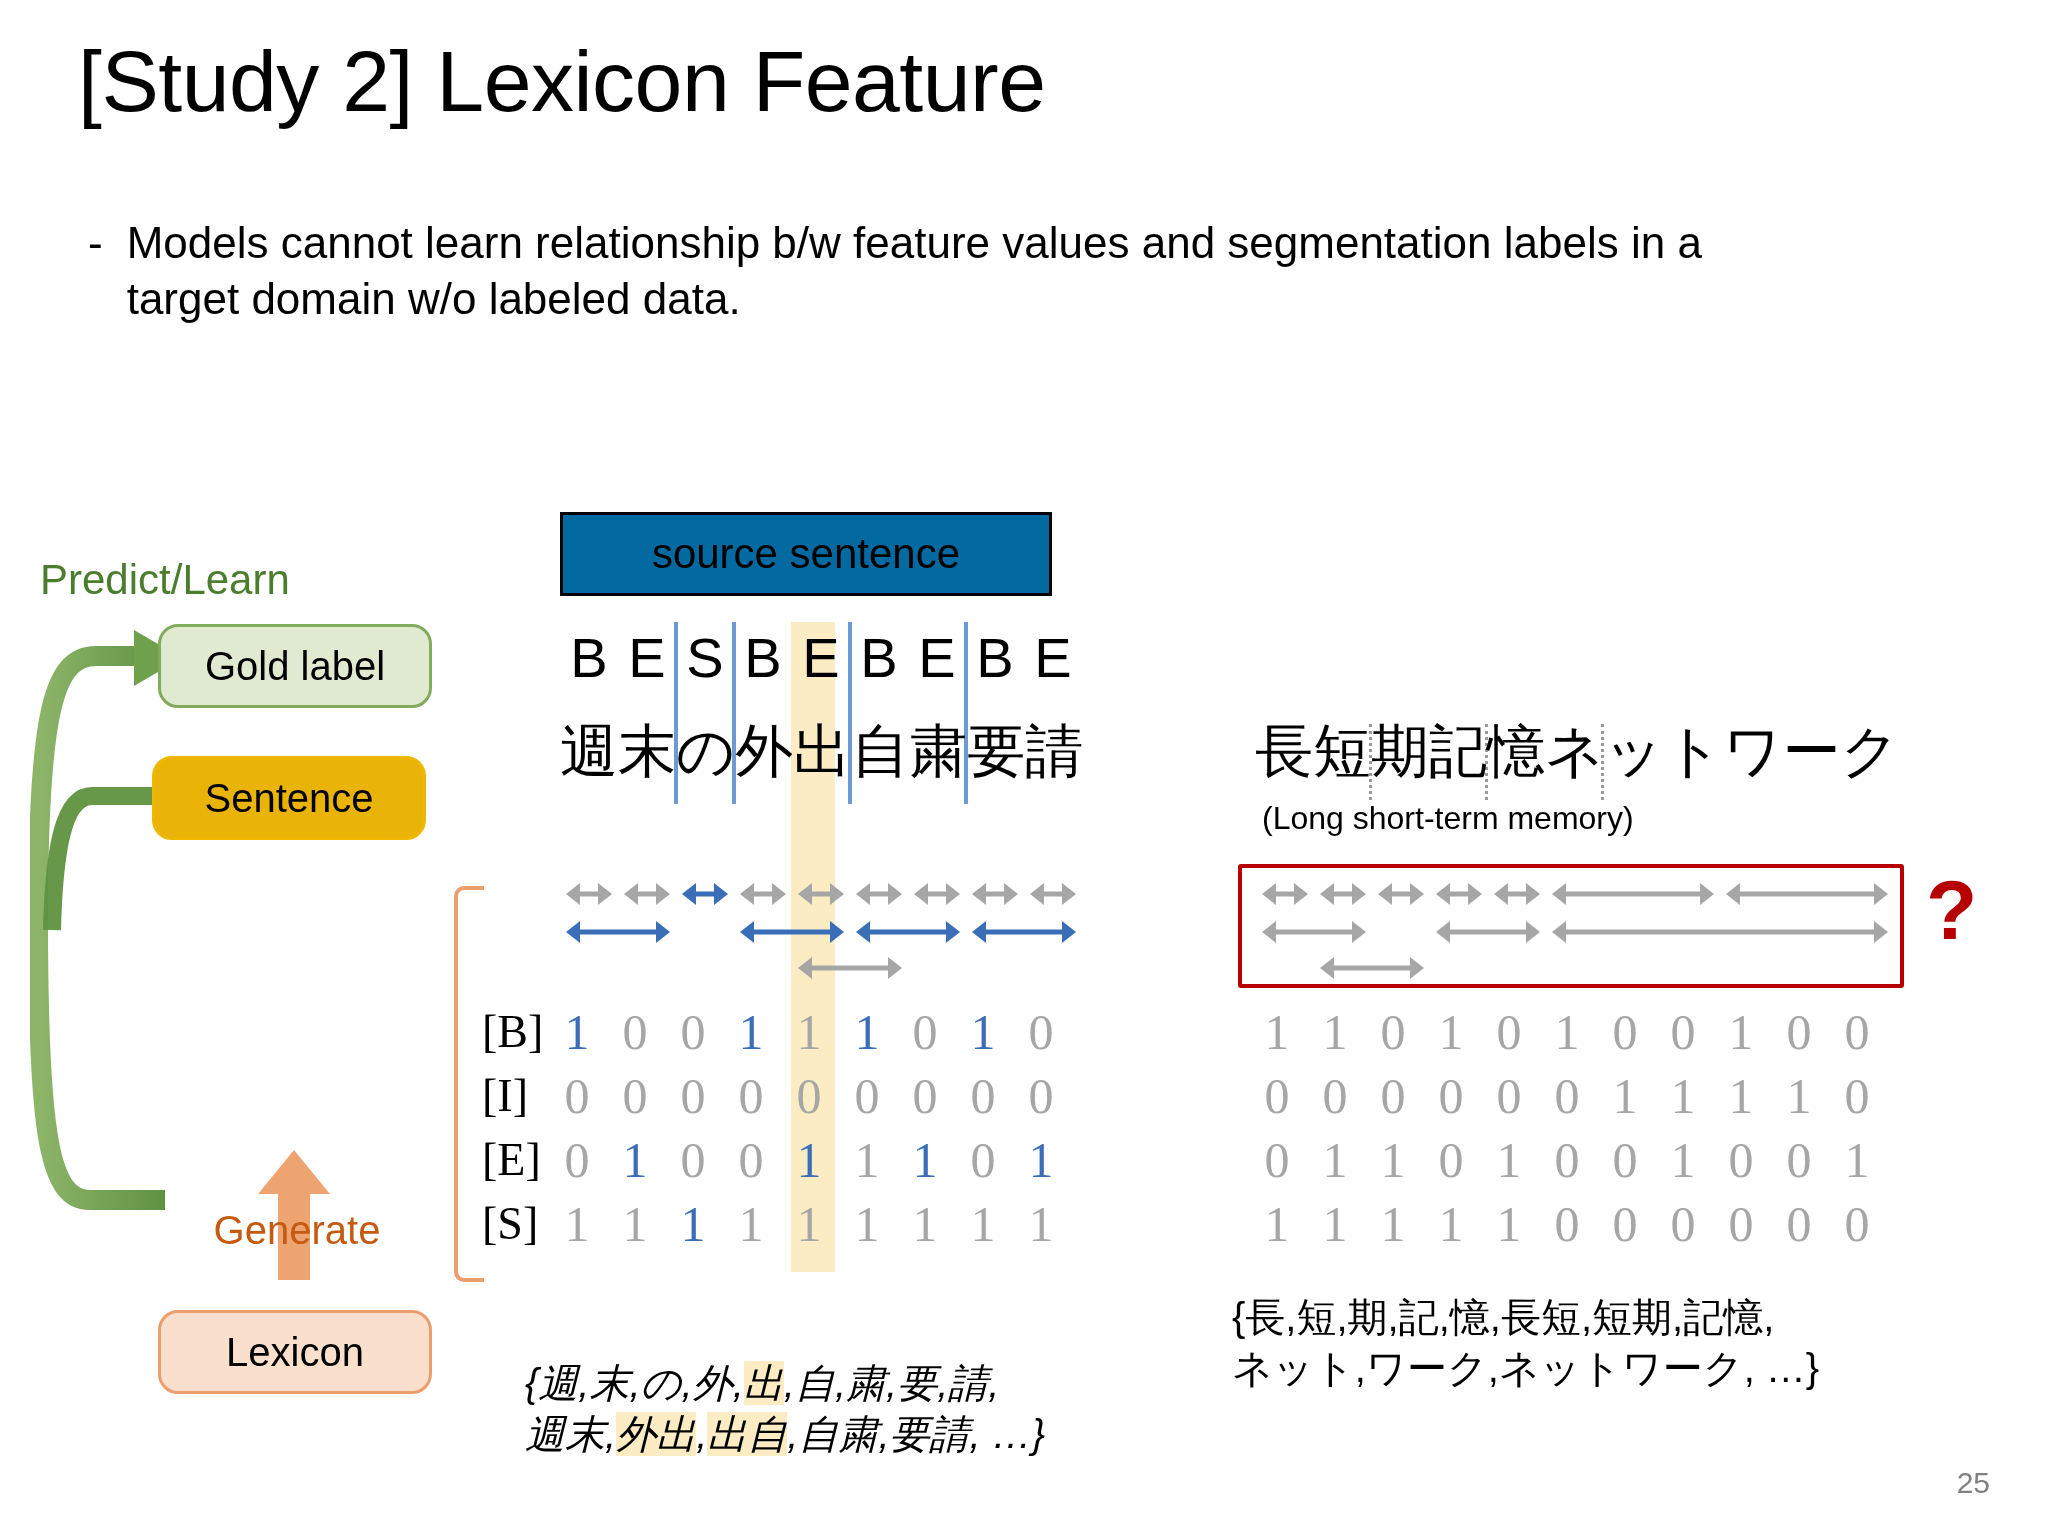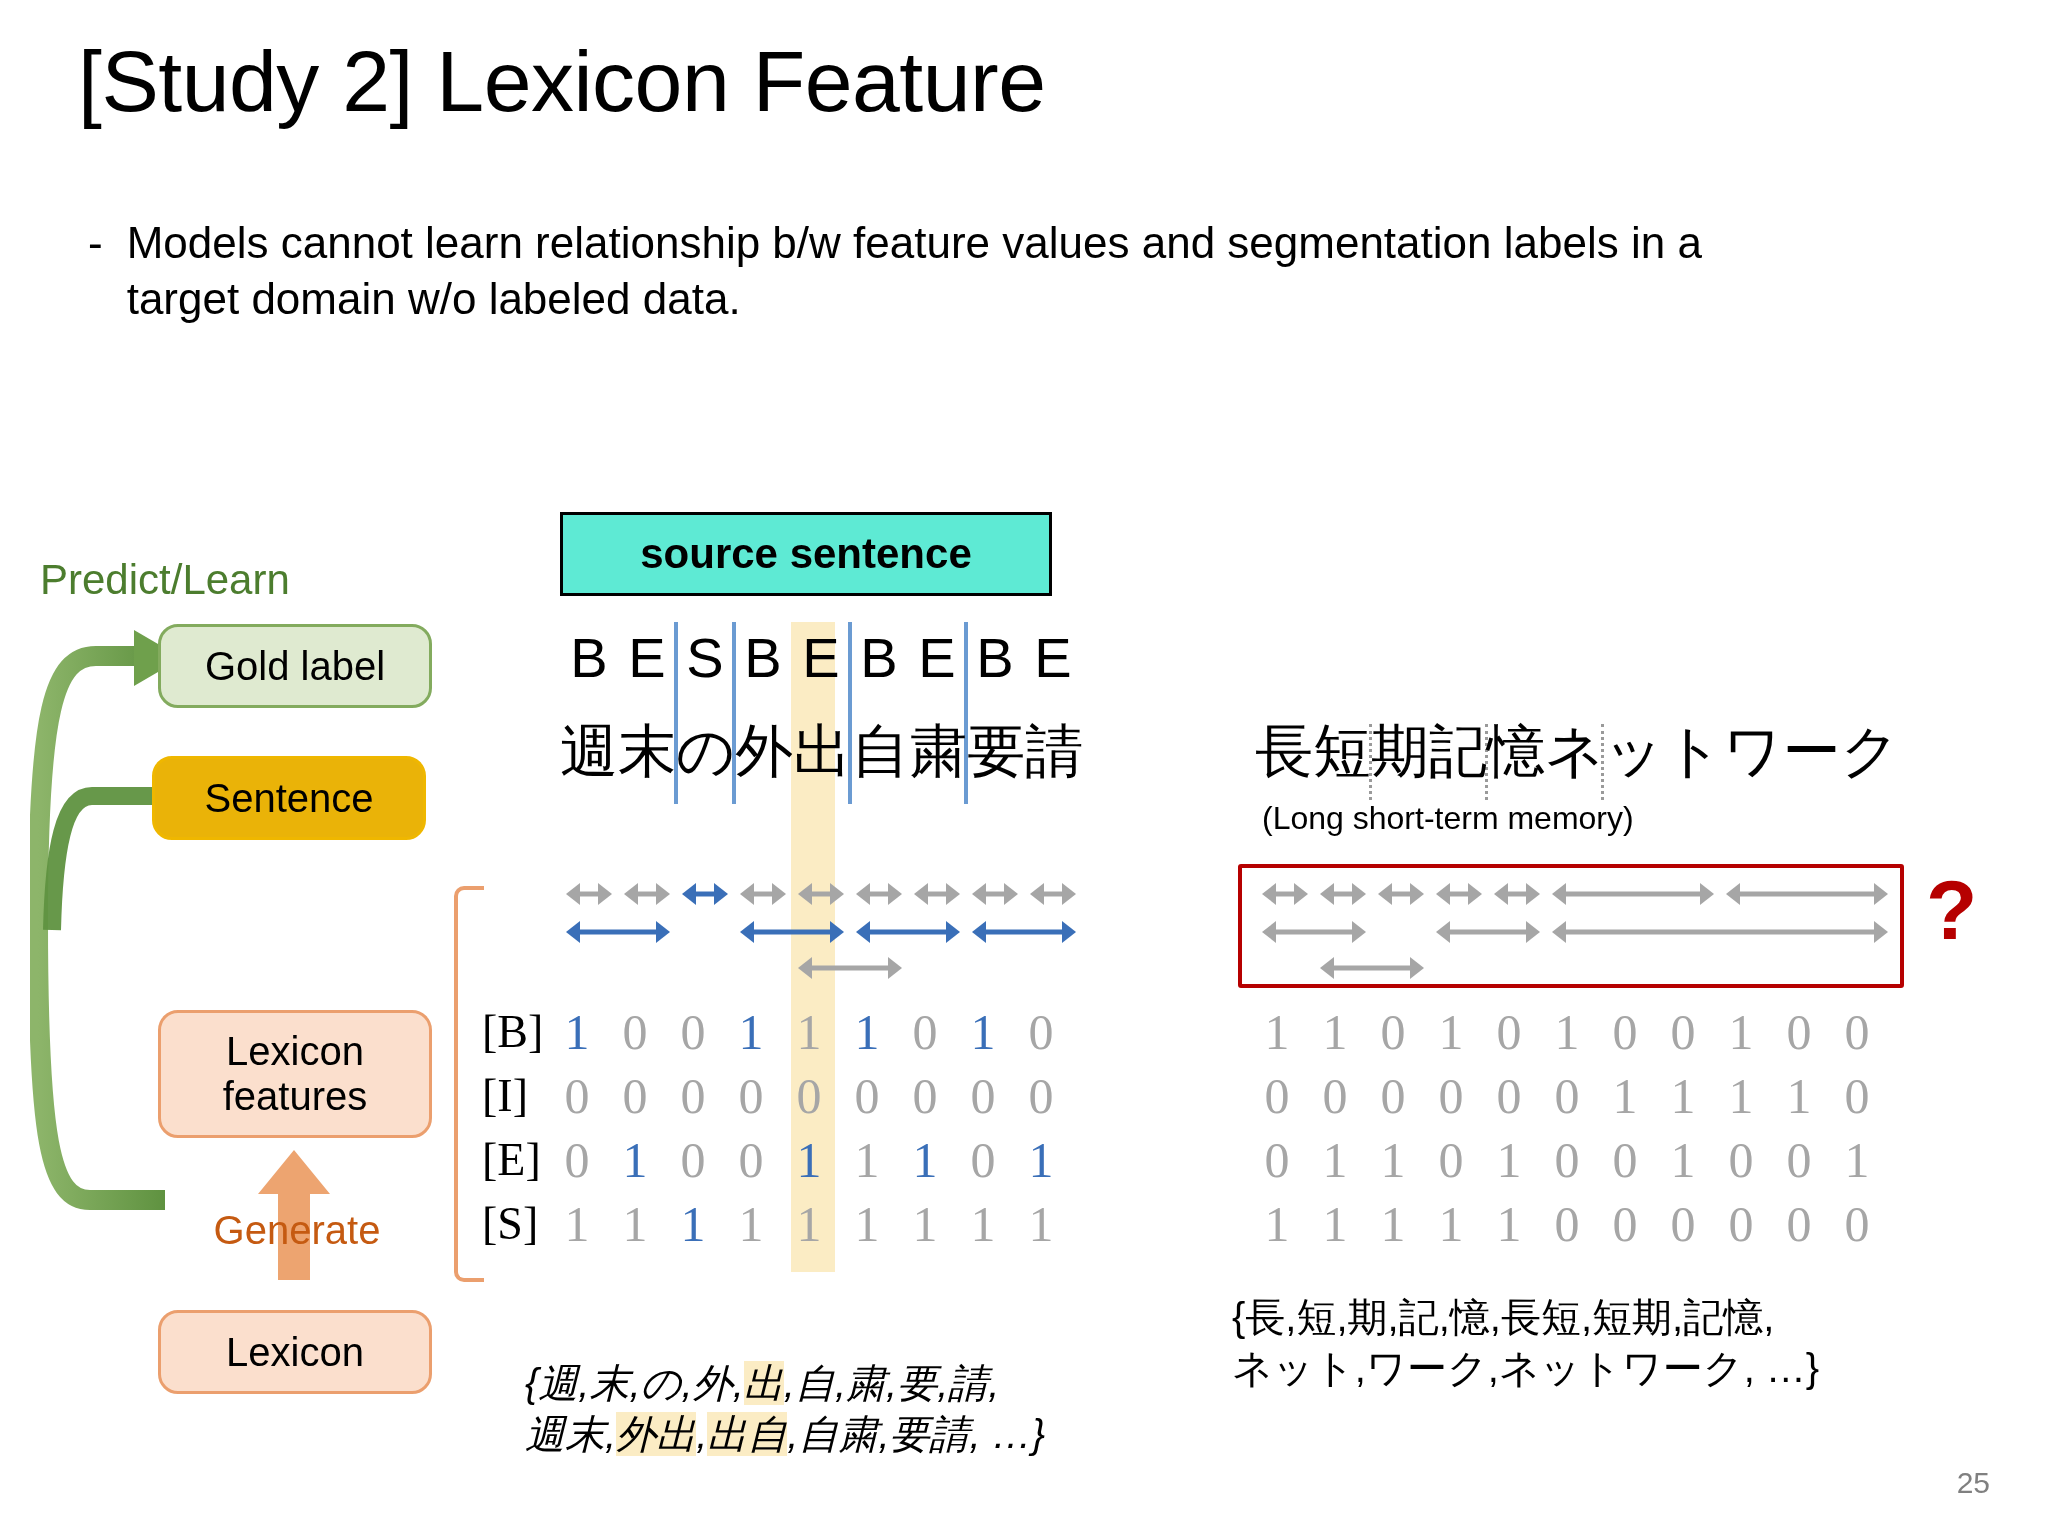--- a/index.html
+++ b/index.html
@@ -49,23 +49,23 @@
     background:#fbdfcd;border:3px solid #eb9f6e;}
 
   .generate-arrow{position:absolute;left:258px;top:1150px;width:72px;height:130px;}
   .generate-label{
     position:absolute;left:152px;top:1208px;width:290px;text-align:center;
     font-size:40px;color:#c55a11;
   }
 
   
   .colbox{
-    position:absolute;border:3px solid #000;background:#5eead4;
+    position:absolute;border:3px solid #000;background:#0369a1;
     display:flex;align-items:center;justify-content:center;
-    font-size:42px;color:#000;font-weight:bold;
+    font-size:42px;color:#000;
   }
   .colbox-src{left:560px;top:512px;width:486px;height:78px;}
   .colbox-tgt{left:1330px;top:512px;width:496px;height:78px;}
 
   .hl-column{
     position:absolute;left:791px;top:622px;width:44px;height:650px;
     background:#fbecc4;z-index:0;
   }
 
   .bies-row{
@@ -161,23 +161,20 @@
           <stop offset="100%" stop-color="#5f9240"></stop>
       </linearGradient>
     </defs>
     <path d="M135,600 L60,600 C20,600 8,540 8,320 C8,110 24,56 66,56 L112,56" fill="none" stroke="url(#gl)" stroke-width="20" stroke-linecap="butt"></path>
     <polygon points="104,30 152,58 104,86" fill="#6fa04c"></polygon>
     <path d="M138,196 L62,196 C34,196 24,248 22,330" fill="none" stroke="#5f9240" stroke-width="18" stroke-linecap="butt" opacity="0.95"></path>
   </svg>
 
   <div class="sbox sbox-gold">Gold label</div>
   <div class="sbox sbox-sentence">Sentence</div>
-  <div class="sbox sbox-lexfeat">
-    <span style="display:block;width:200px;">Lexicon features</span>
-  </div>
   <div class="sbox sbox-lexicon">Lexicon</div>
 
   <svg class="generate-arrow" viewBox="0 0 72 130">
     <polygon points="36,0 72,44 52,44 52,130 20,130 20,44 0,44" fill="#eda470"></polygon>
   </svg>
   <div class="generate-label">Generate</div>
 
   <div class="colbox colbox-src">source sentence</div>
 
   <div class="hl-column"></div>

